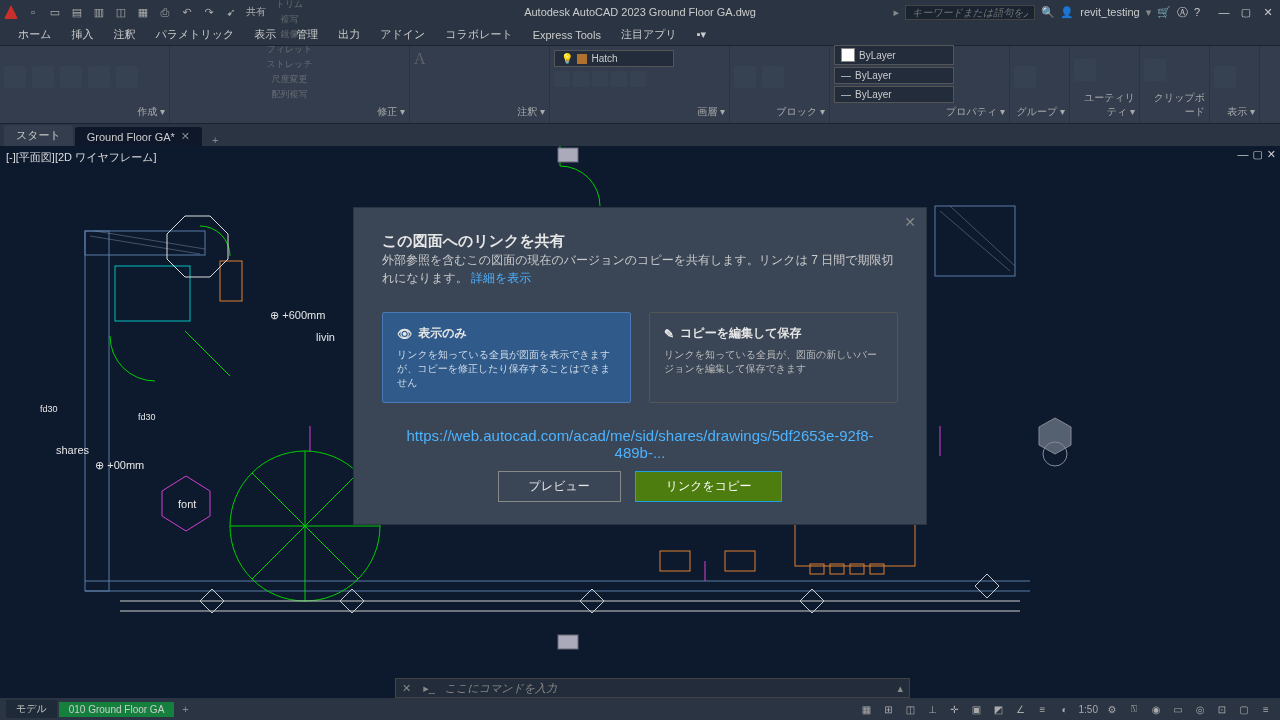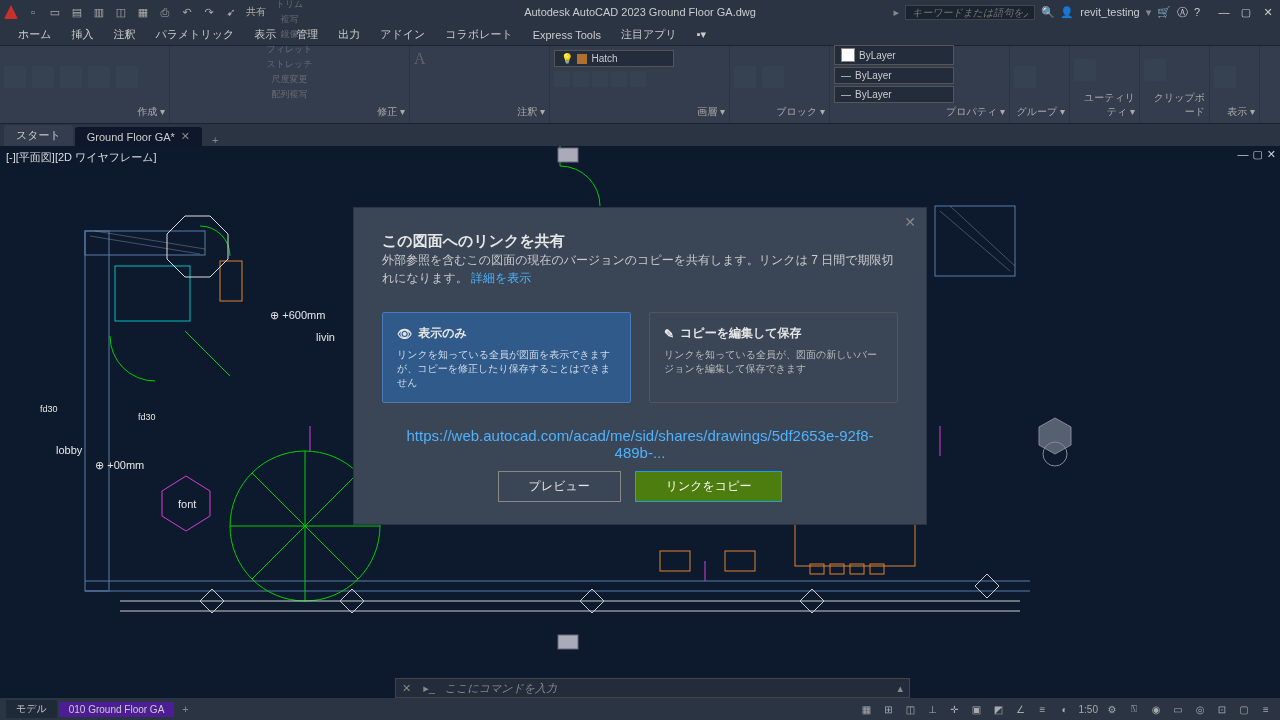--- a/index.html
+++ b/index.html
@@ -44,21 +44,21 @@
 .opt.selected .opt-desc{color:#d2dce8;}
 .share-url{text-align:center;color:#4db3ff;font-size:15px;margin-bottom:10px;cursor:pointer;}
 .dlg-btns{display:flex;justify-content:center;gap:14px;}
 .btn{padding:6px 30px;font-size:12px;cursor:pointer;border:1px solid #888;background:#3a4555;color:#e6e6e6;}
 .btn.primary{background:#4d7c0f;border-color:#1ba1e2;color:#fff;}
 .cmdline{position:absolute;bottom:22px;left:395px;width:515px;height:20px;background:#222c3a;display:flex;align-items:center;border:1px solid #444;}
 .cmdline-close{padding:0 6px;color:#888;cursor:pointer;}
 .cmdline-icon{padding:0 6px;color:#888;}
 .cmdline-input{flex:1;color:#888;font-style:italic;font-size:11px;padding-left:4px;}
 .status{position:absolute;bottom:0;left:0;right:0;height:22px;background:#2a3442;display:flex;align-items:center;padding:0 6px;}
-.status-tab{padding:2px 10px;font-size:10px;color:#ccc;background:#4c1d95;margin-right:2px;}
+.status-tab{padding:2px 10px;font-size:10px;color:#ccc;background:#15803d;margin-right:2px;}
 .status-tab.first{background:#1e2a38;}
 .status-right{margin-left:auto;display:flex;align-items:center;gap:6px;font-size:10px;color:#aaa;}
 .status-icon{width:16px;height:16px;display:flex;align-items:center;justify-content:center;}
 .drawing-text{position:absolute;color:#e6e6e6;font-size:11px;}
 .hatch-combo{background:#222c3a;border:1px solid #555;padding:2px 6px;font-size:10px;color:#ccc;width:120px;display:flex;align-items:center;gap:4px;}
 .user-name{color:#ccc;font-size:11px;}
 </style>
 </head>
 <body>
 
@@ -300,21 +300,21 @@
     <g transform="translate(568,8)">
         <rect x="-10" y="-6" width="20" height="14" fill="#aab" stroke="#667"></rect>
       </g>
     <g transform="translate(568,495)">
         <rect x="-10" y="-6" width="20" height="14" fill="#aab" stroke="#667"></rect>
       </g>
   </svg>
 
   <div class="drawing-text" style="left:316px;top:185px">livin</div>
   <div class="drawing-text" style="left:270px;top:163px">⊕ <span>+600mm</span></div>
-  <div class="drawing-text" style="left:56px;top:298px">lobby</div>
+  <div class="drawing-text" style="left:56px;top:298px">shares</div>
   <div class="drawing-text" style="left:95px;top:313px">⊕ <span>+00mm</span></div>
   <div class="drawing-text" style="left:178px;top:352px">font</div>
   <div class="drawing-text" style="left:40px;top:258px;font-size:9px">fd30</div>
   <div class="drawing-text" style="left:138px;top:266px;font-size:9px">fd30</div>
 </div>
 
 <div class="dlg">
   <span class="dlg-close">✕</span>
   <div class="dlg-inner">
     <div class="dlg-title">この図面へのリンクを共有</div>

